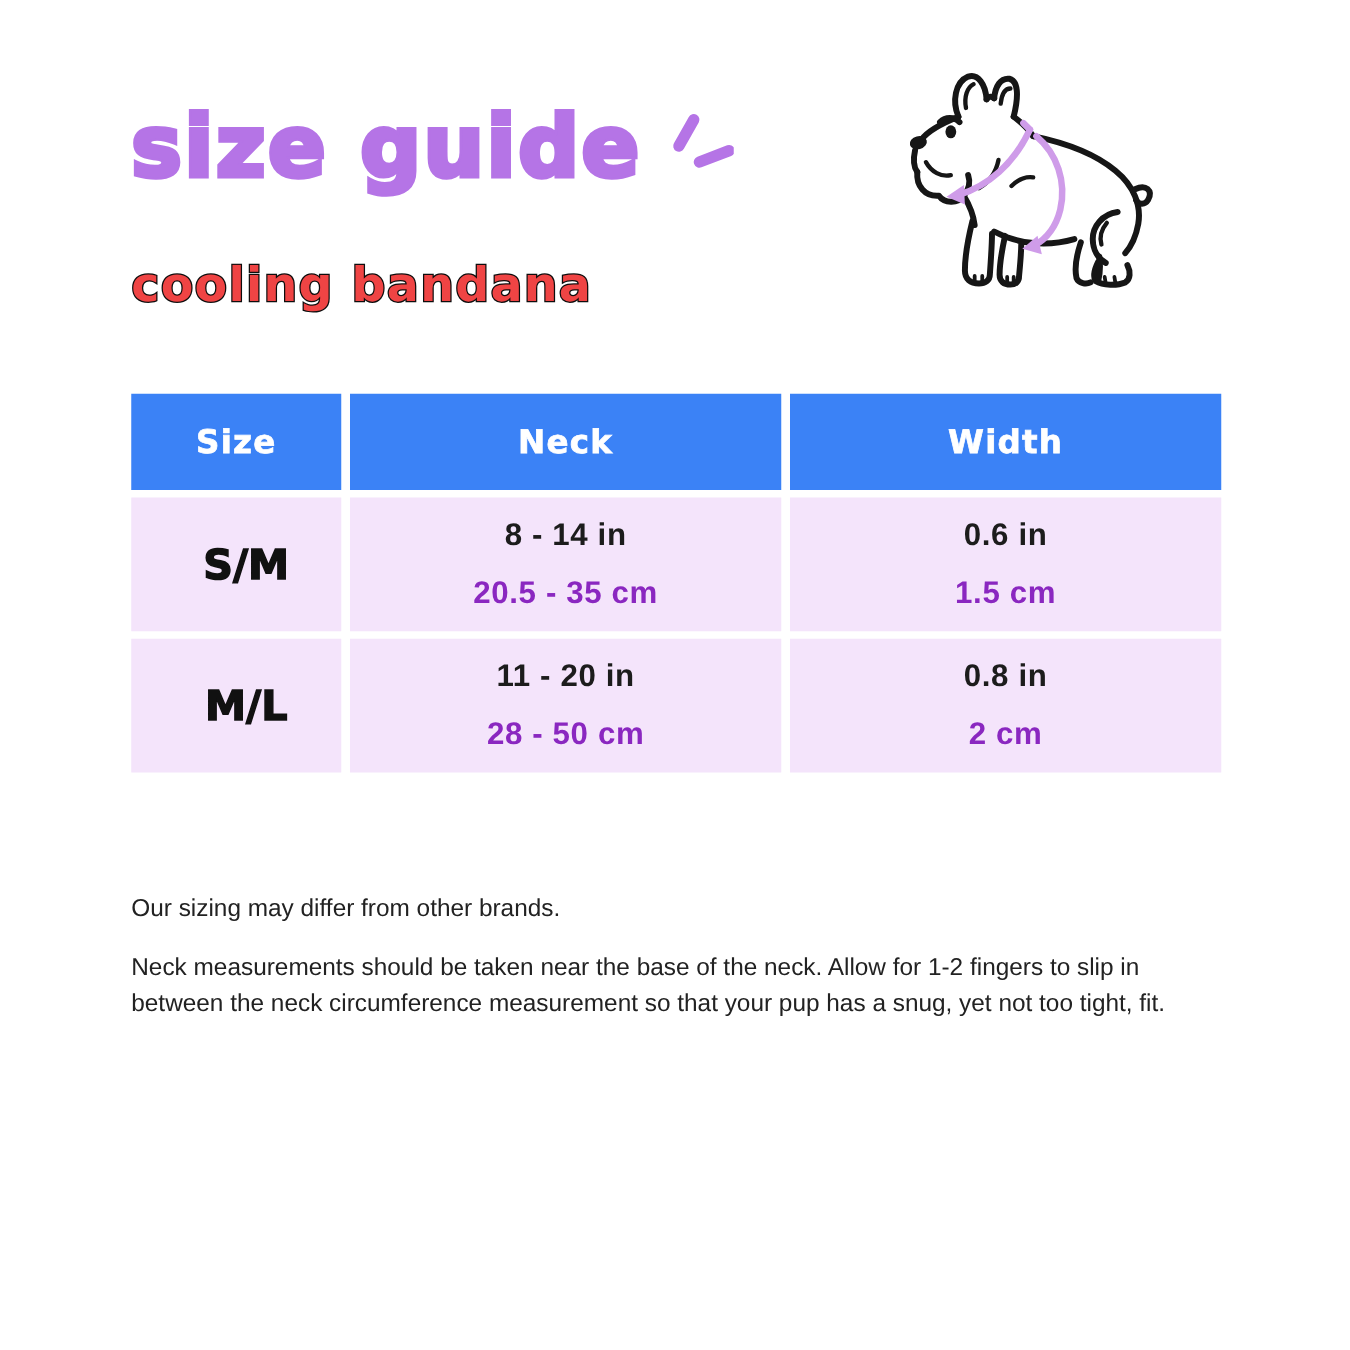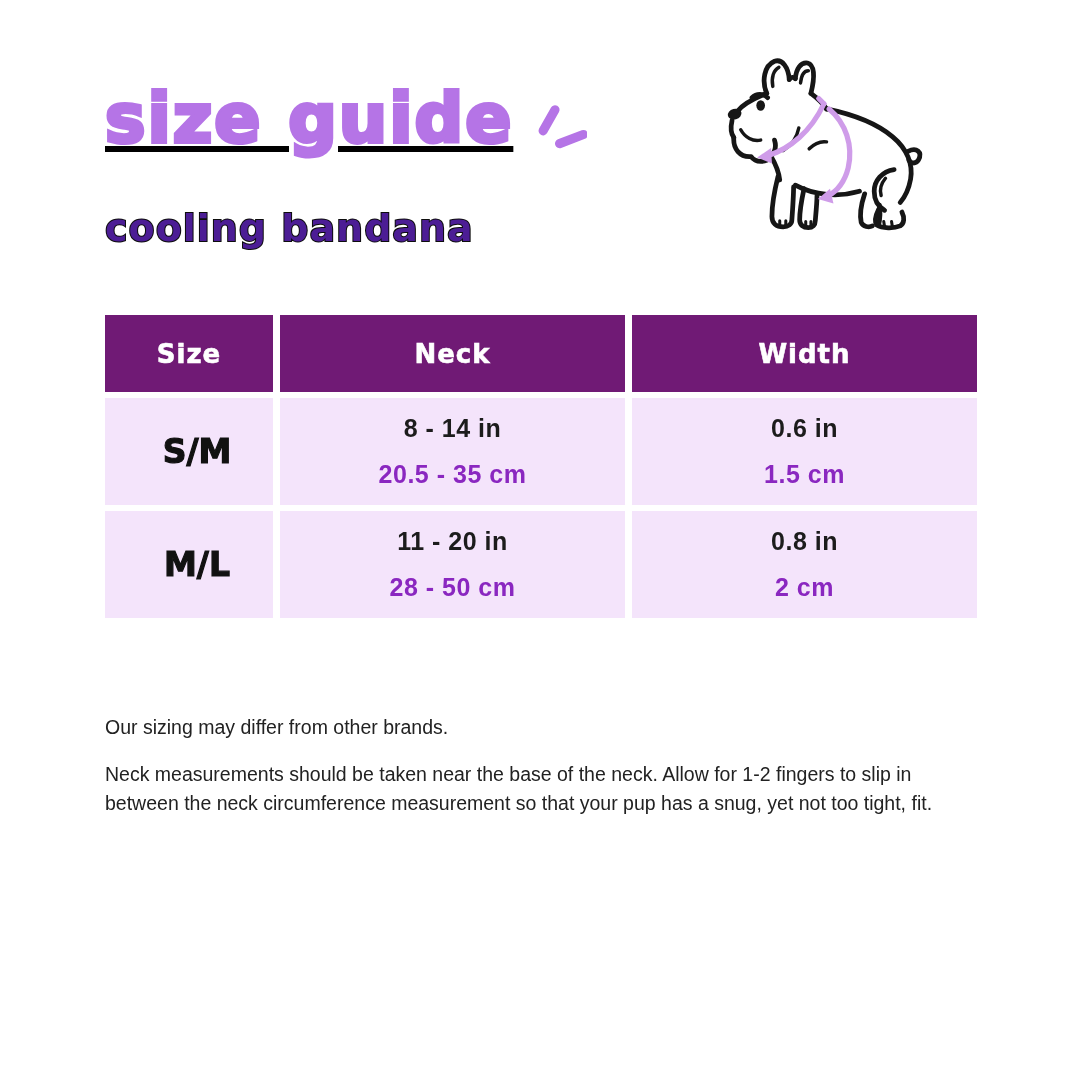--- a/index.html
+++ b/index.html
@@ -2,48 +2,48 @@
 <html><head>
 <meta charset="utf-8">
 <style>
   * { margin:0; padding:0; box-sizing:border-box; }
   body { background:#ffffff; font-family:"Liberation Sans", sans-serif; }
   .page {
     position:relative; width:1080px; height:1080px; background:#ffffff; overflow:hidden;
   }
 
   
-  .title-row { position:absolute; left:105px; top:82px; display:flex; align-items:flex-end;text-decoration:underline; }
+  .title-row { position:absolute; left:105px; top:82px; display:flex; align-items:center; }
   .title {
     font-family:"DejaVu Sans", sans-serif;
     font-size:68px; font-weight:bold; color:#b574e6;
     letter-spacing:2px; line-height:1.1;
     -webkit-text-stroke:4px #b574e6; paint-order:stroke fill;
   }
   .sparkle { margin-left:10px; margin-top:-8px; }
   .subtitle {
     position:absolute; left:105px; top:206px;
     font-family:"DejaVu Sans", sans-serif;
-    font-size:38px; font-weight:bold; color:#4c1d95;
+    font-size:38px; font-weight:bold; color:#ef4444;
     letter-spacing:1px;
     -webkit-text-stroke:2px #0d0d0d; paint-order:stroke fill;
   }
   .dog { position:absolute; left:700px; top:50px; }
 
   
   .size-table {
     position:absolute; left:105px; top:315px; width:872px;
     display:grid;
     grid-template-columns:168px 345px 345px;
     grid-template-rows:77px 107px 107px;
     gap:6px 7px;
   }
   .cell { display:flex; flex-direction:column; align-items:center; justify-content:center; }
   .cell.head {
-    background:#701a75; color:#ffffff;
+    background:#3b82f6; color:#ffffff;
     font-family:"DejaVu Sans", sans-serif;
     font-size:26px; font-weight:bold; letter-spacing:1px;
     -webkit-text-stroke:0.6px #ffffff; paint-order:stroke fill;
   }
   .cell.body { background:#f4e4fb; }
   .size-label {
     font-family:"DejaVu Sans", sans-serif;
     font-size:33px; font-weight:bold; color:#111111;
     -webkit-text-stroke:1.2px #111111; paint-order:stroke fill;margin-left:16px;
   }

